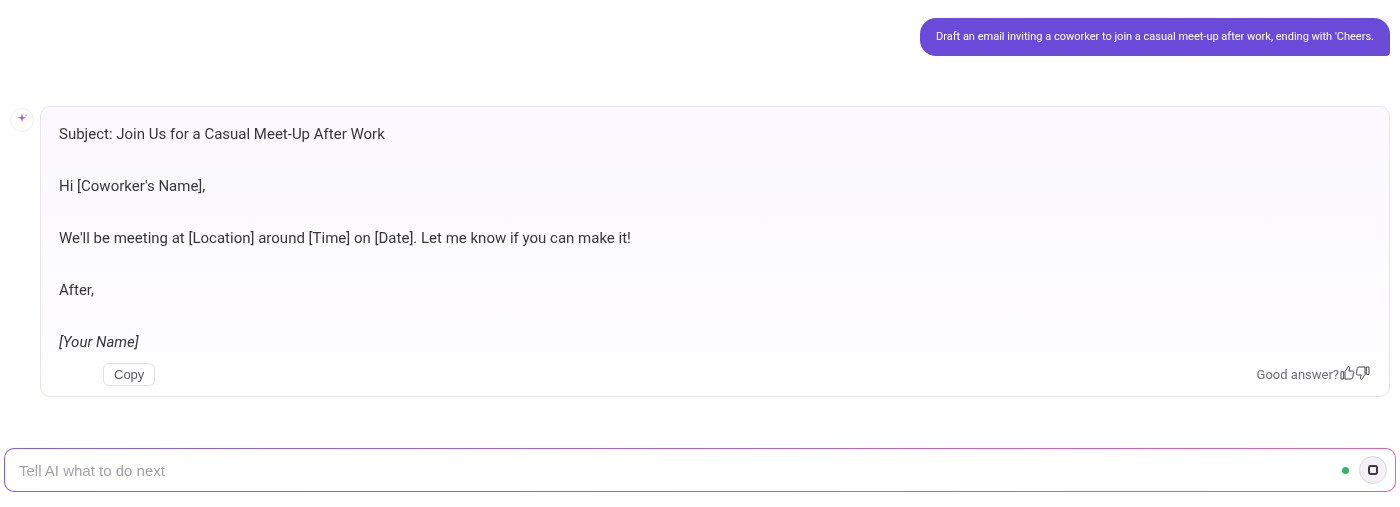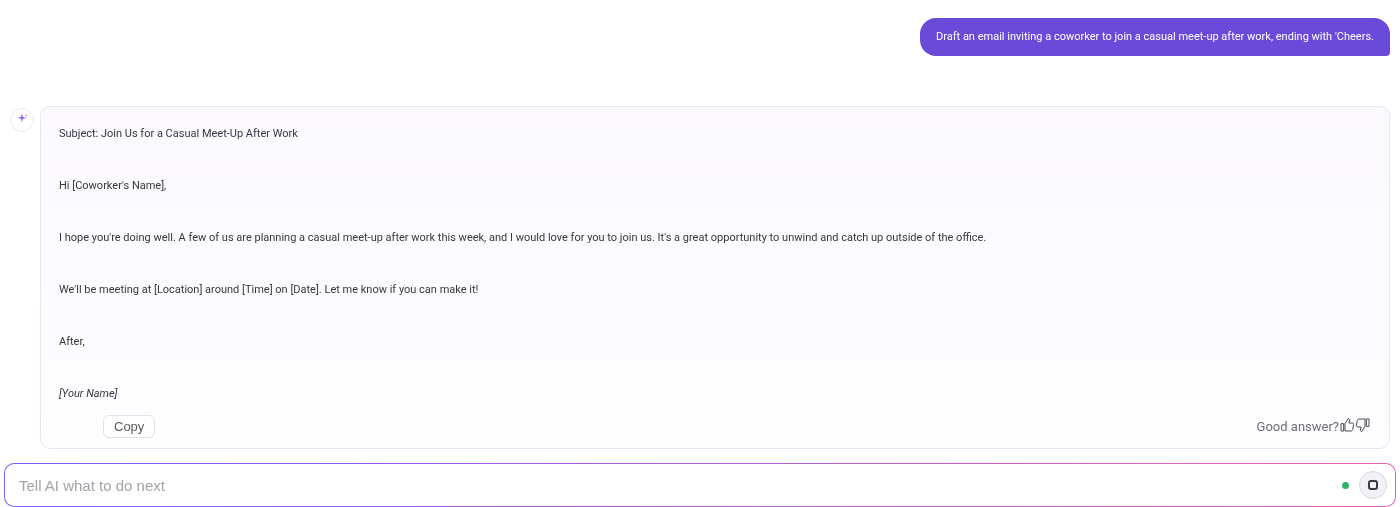--- a/index.html
+++ b/index.html
@@ -54,21 +54,21 @@
 
     .assistant-card {
       flex: 1;
       border: 1px solid #e8e4f3;
       border-radius: 10px;
       background: linear-gradient(180deg, #fbf9ff 0%, #fefdff 100%);
       padding: 16px 18px 10px 18px;
       position: relative;
     }
     .assistant-card p {
-      font-size: 11px;
+      font-size: 15px;
       line-height: 22px;
       color: #37363c;
       margin-bottom: 30px;
     }
     .assistant-card p.last { margin-bottom: 10px; font-style: italic; }
 
     .card-footer {
       display: flex;
       align-items: center;
       justify-content: space-between;
@@ -95,21 +95,21 @@
       cursor: pointer;
       stroke: #4a4a52;
       fill: none;
       stroke-width: 1.5;
     }
 
     .input-wrap {
       position: absolute;
       left: 4px;
       right: 4px;
-      bottom: 0;
+      bottom: 15px;
     }
     .input-bar {
       border: 1px solid transparent;
       border-radius: 10px;
       background:
         linear-gradient(#fff,#fff) padding-box,
         linear-gradient(90deg, #7b5cff, #e85fb4) border-box;
       height: 44px;
       display: flex;
       align-items: center;
@@ -160,21 +160,20 @@
         <svg viewBox="0 0 24 24">
           <path d="M12 2 L13.5 8.5 L20 10 L13.5 11.5 L12 18 L10.5 11.5 L4 10 L10.5 8.5 Z" fill="#8a5cf0"></path>
           <path d="M19 3 L19.6 5 L21.5 5.5 L19.6 6 L19 8 L18.4 6 L16.5 5.5 L18.4 5 Z" fill="#e85fb4"></path>
         </svg>
       </span>
     </div>
 
     <div class="assistant-card">
       <p>Subject: Join Us for a Casual Meet-Up After Work</p>
       <p>Hi [Coworker's Name],</p>
-      <p>I hope you're doing well. A few of us are planning a casual meet-up after work this week, and I would love for you to join us. It's a great opportunity to unwind and catch up outside of the office.</p>
       <p>We'll be meeting at [Location] around [Time] on [Date]. Let me know if you can make it!</p>
       <p>After,</p>
       <p class="last">[Your Name]</p>
 
       <div class="card-footer">
         <button class="copy-btn">Copy</button>
         <div class="feedback">
           <span>Good answer?</span>
           <span>
             <svg class="thumb" viewBox="0 0 24 24">

